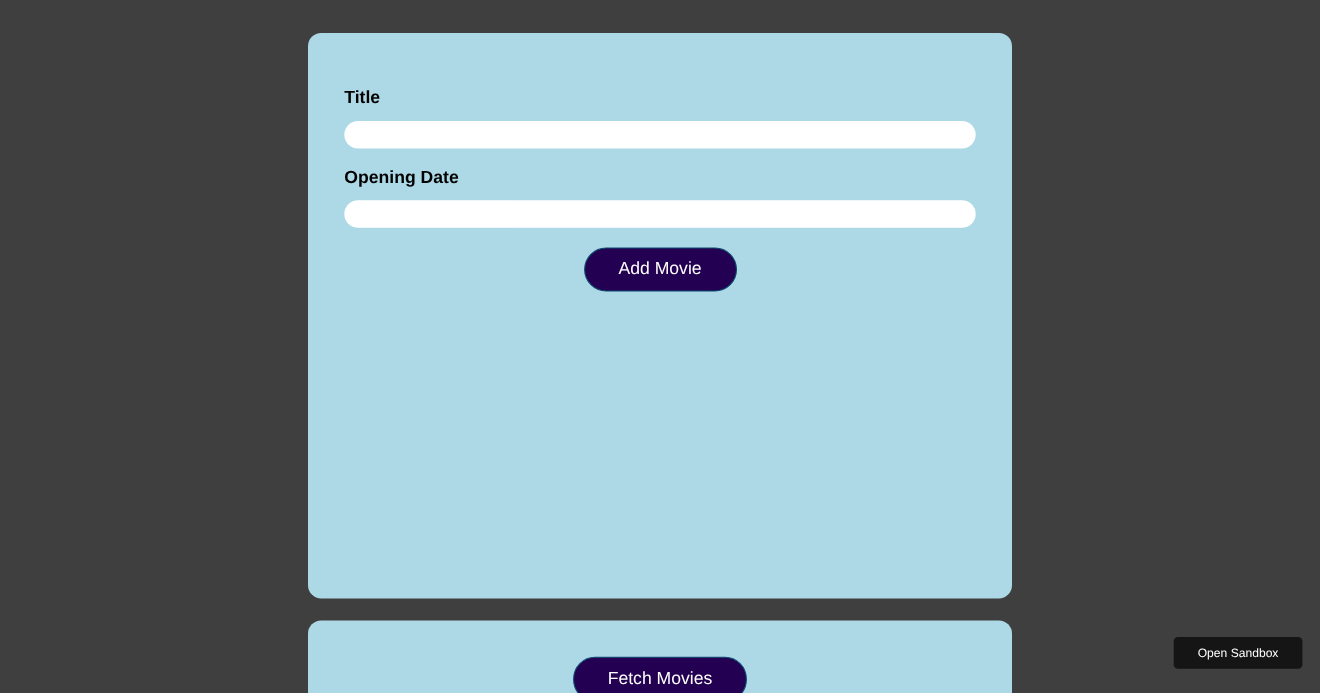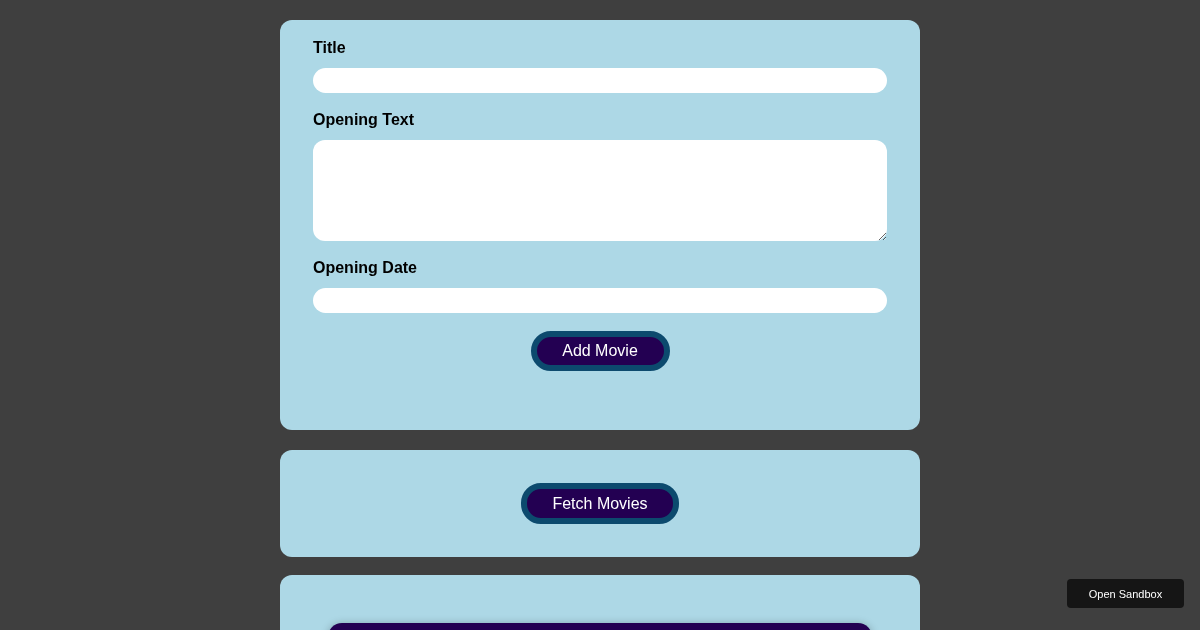--- a/index.html
+++ b/index.html
@@ -16,23 +16,23 @@
     background: #3f3f3f;
     overflow: hidden;
   }
   .card {
     width: 640px;
     margin: 0 auto;
     background: #add8e6;
     border-radius: 12px;
   }
   .form-card {
-    margin-top: 20px;
-    height: 410px;
-    padding: 20px 33px 0 33px;
+    margin-top: 30px;
+    height: 514px;
+    padding: 52px 33px 0 33px;
   }
   .control label {
     display: block;
     font-size: 16px;
     line-height: 16px;
     font-weight: 700;
     color: #000000;
     margin-bottom: 12px;
   }
   .text-input {
@@ -60,21 +60,21 @@
     font-size: 16px;
     padding: 6px 12px;
     margin-bottom: 19px;
     resize: both;
   }
   .release-input { margin-bottom: 18px; }
   .btn {
     display: block;
     margin: 0 auto;
     background: #230052;
-    border: 6px solid #0c4a6e;
+    border: 1px solid #0c4a6e;
     color: #ffffff;
     font-family: "Liberation Sans", sans-serif;
     font-size: 16px;
     border-radius: 20px;
     cursor: pointer;
     text-align: center;
   }
   .add-movie-btn { width: 139px; height: 40px; }
   .fetch-card {
     margin-top: 20px;
@@ -118,24 +118,20 @@
 
 <div class="page">
 
   <section class="card form-card">
     <form>
       <div class="control">
         <label>Title</label>
         <input type="text" class="text-input" value="" style="">
       </div>
       <div class="control">
-        <label>Opening Text</label>
-        <textarea class="textarea-input" style=""></textarea>
-      </div>
-      <div class="control">
         <label>Opening Date</label>
         <input type="text" class="text-input release-input" value="" style="">
       </div>
       <button type="button" class="btn add-movie-btn">Add Movie</button>
     </form>
   </section>
 
   <section class="card fetch-card">
     <button type="button" class="btn fetch-btn">Fetch Movies</button>
   </section>

